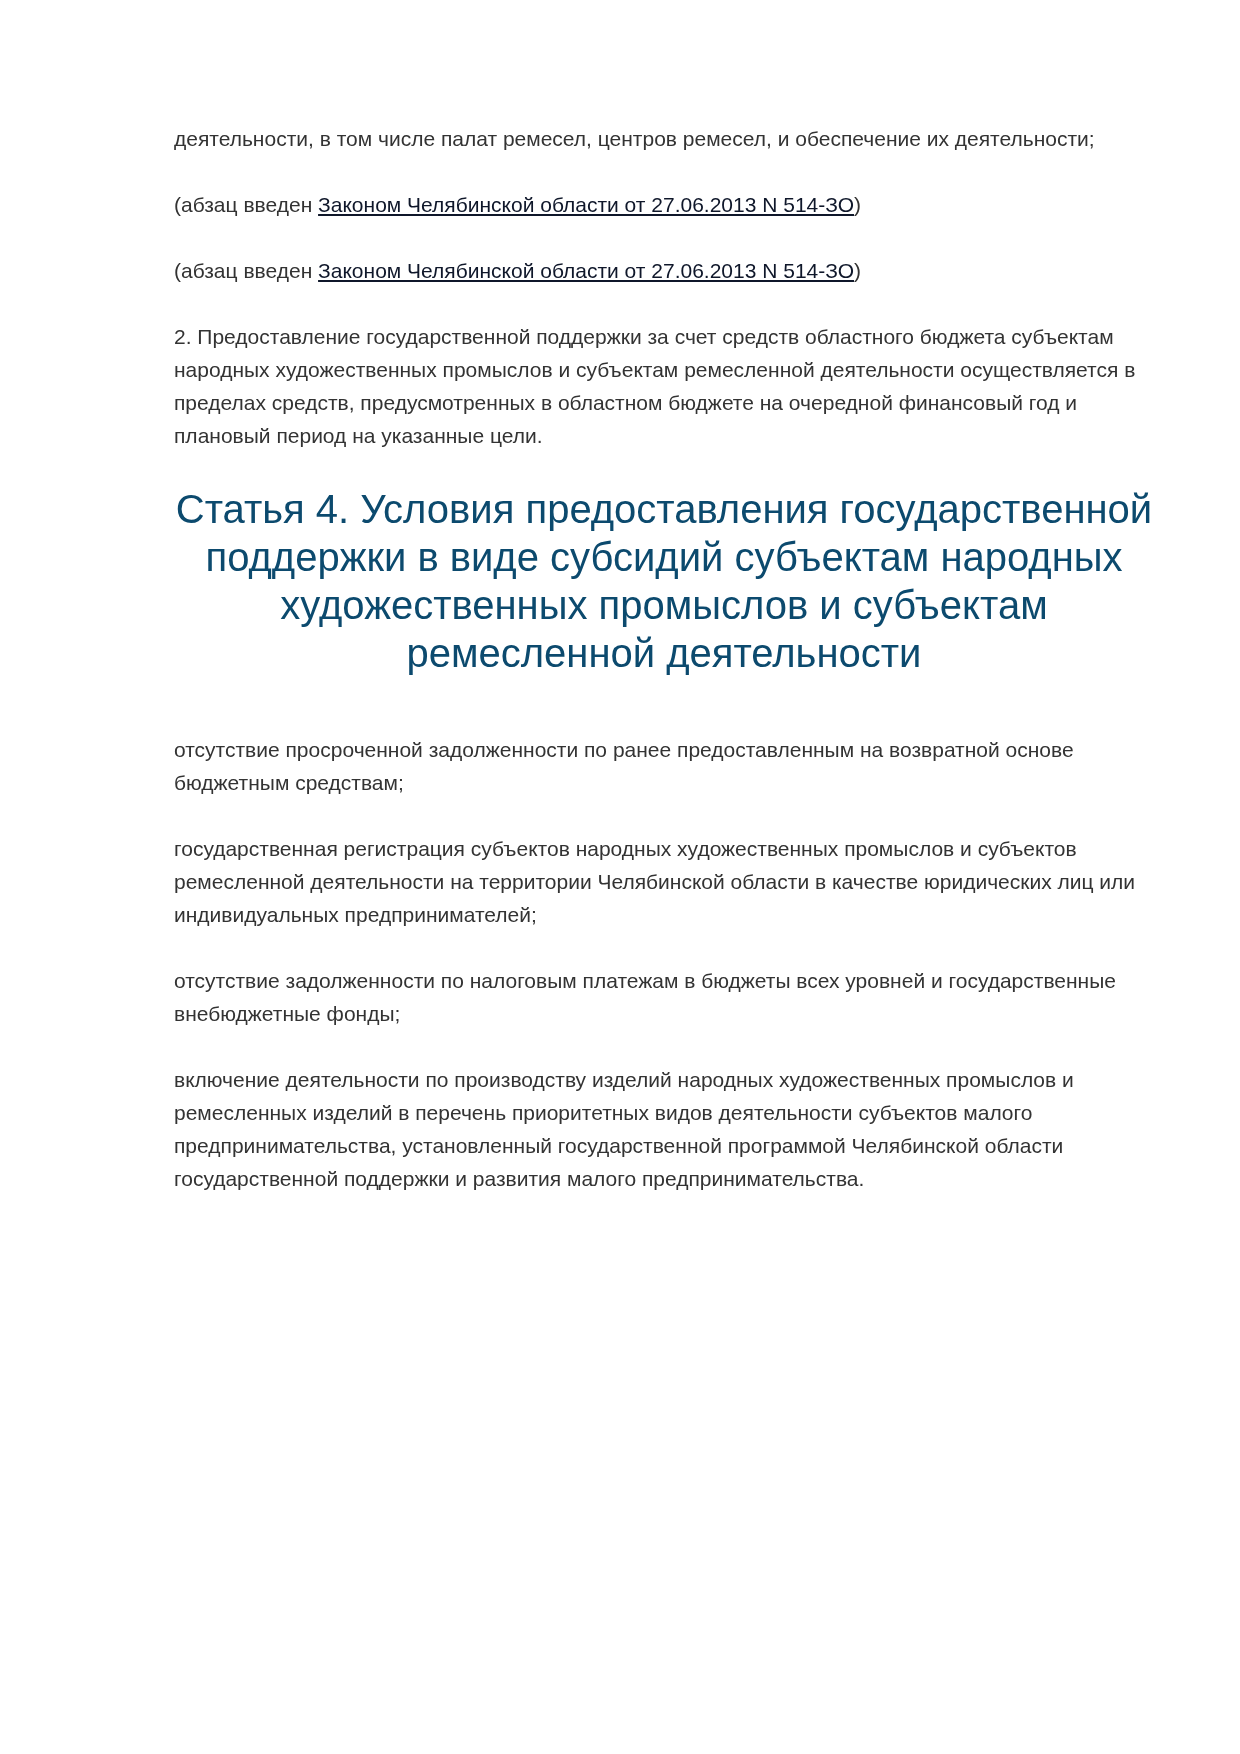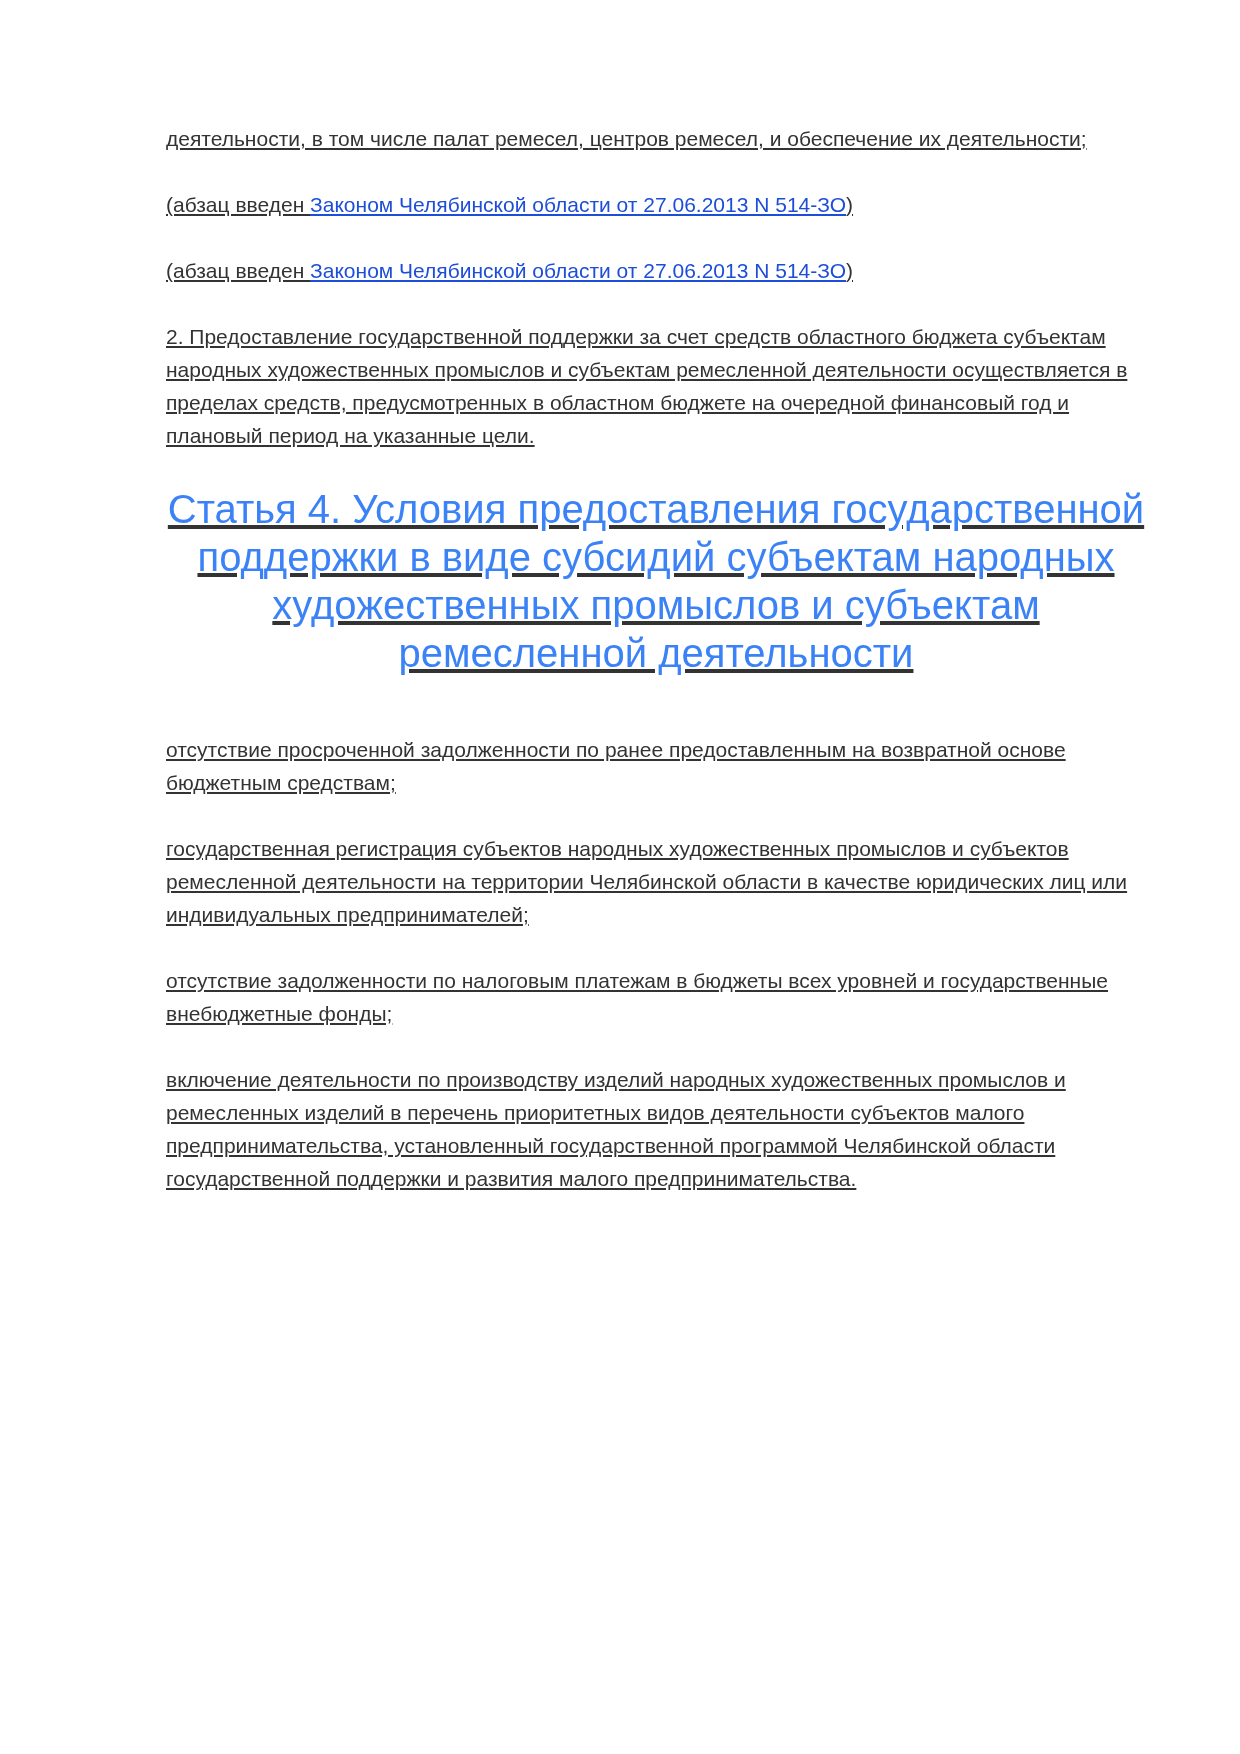--- a/index.html
+++ b/index.html
@@ -1,21 +1,21 @@
 <!DOCTYPE html>
 <html><head>
 <meta charset="utf-8">
 <style>
   html, body { margin: 0; padding: 0; background: #ffffff; }
   body { width: 1240px; height: 1754px; overflow: hidden; position: relative; }
-  .page { position: absolute; left: 166px; top: 122px; width: 980px;
-          font-family: "Liberation Sans", sans-serif; font-size: 21px; line-height: 33px; color: #333333; text-decoration: underline; }
+  .page { position: absolute; left: 174px; top: 122px; width: 980px;
+          font-family: "Liberation Sans", sans-serif; font-size: 21px; line-height: 33px; color: #333333; }
   .p { margin: 0 0 33px 0; }
-  a.link { color: #1d4ed8; text-decoration: underline; }
-  h2.article { font-family: "Liberation Sans", sans-serif; font-weight: normal; color: #3b82f6;
+  a.link { color: #0f172a; text-decoration: underline; }
+  h2.article { font-family: "Liberation Sans", sans-serif; font-weight: normal; color: #0c4a6e;
                font-size: 40px; line-height: 48px; text-align: center; margin: 20px -10px 56px -10px; }
 </style>
 </head>
 <body>
 
 <div class="page">
   <p class="p">деятельности, в том числе палат ремесел, центров ремесел, и обеспечение их деятельности;</p>
   <p class="p"><span>(абзац введен </span><a class="link" href="#">Законом Челябинской области от 27.06.2013 N 514-ЗО</a><span>)</span></p>
   <p class="p"><span>(абзац введен </span><a class="link" href="#">Законом Челябинской области от 27.06.2013 N 514-ЗО</a><span>)</span></p>
   <p class="p">2. Предоставление государственной поддержки за счет средств областного бюджета субъектам народных художественных промыслов и субъектам ремесленной деятельности осуществляется в пределах средств, предусмотренных в областном бюджете на очередной финансовый год и плановый период на указанные цели.</p>

